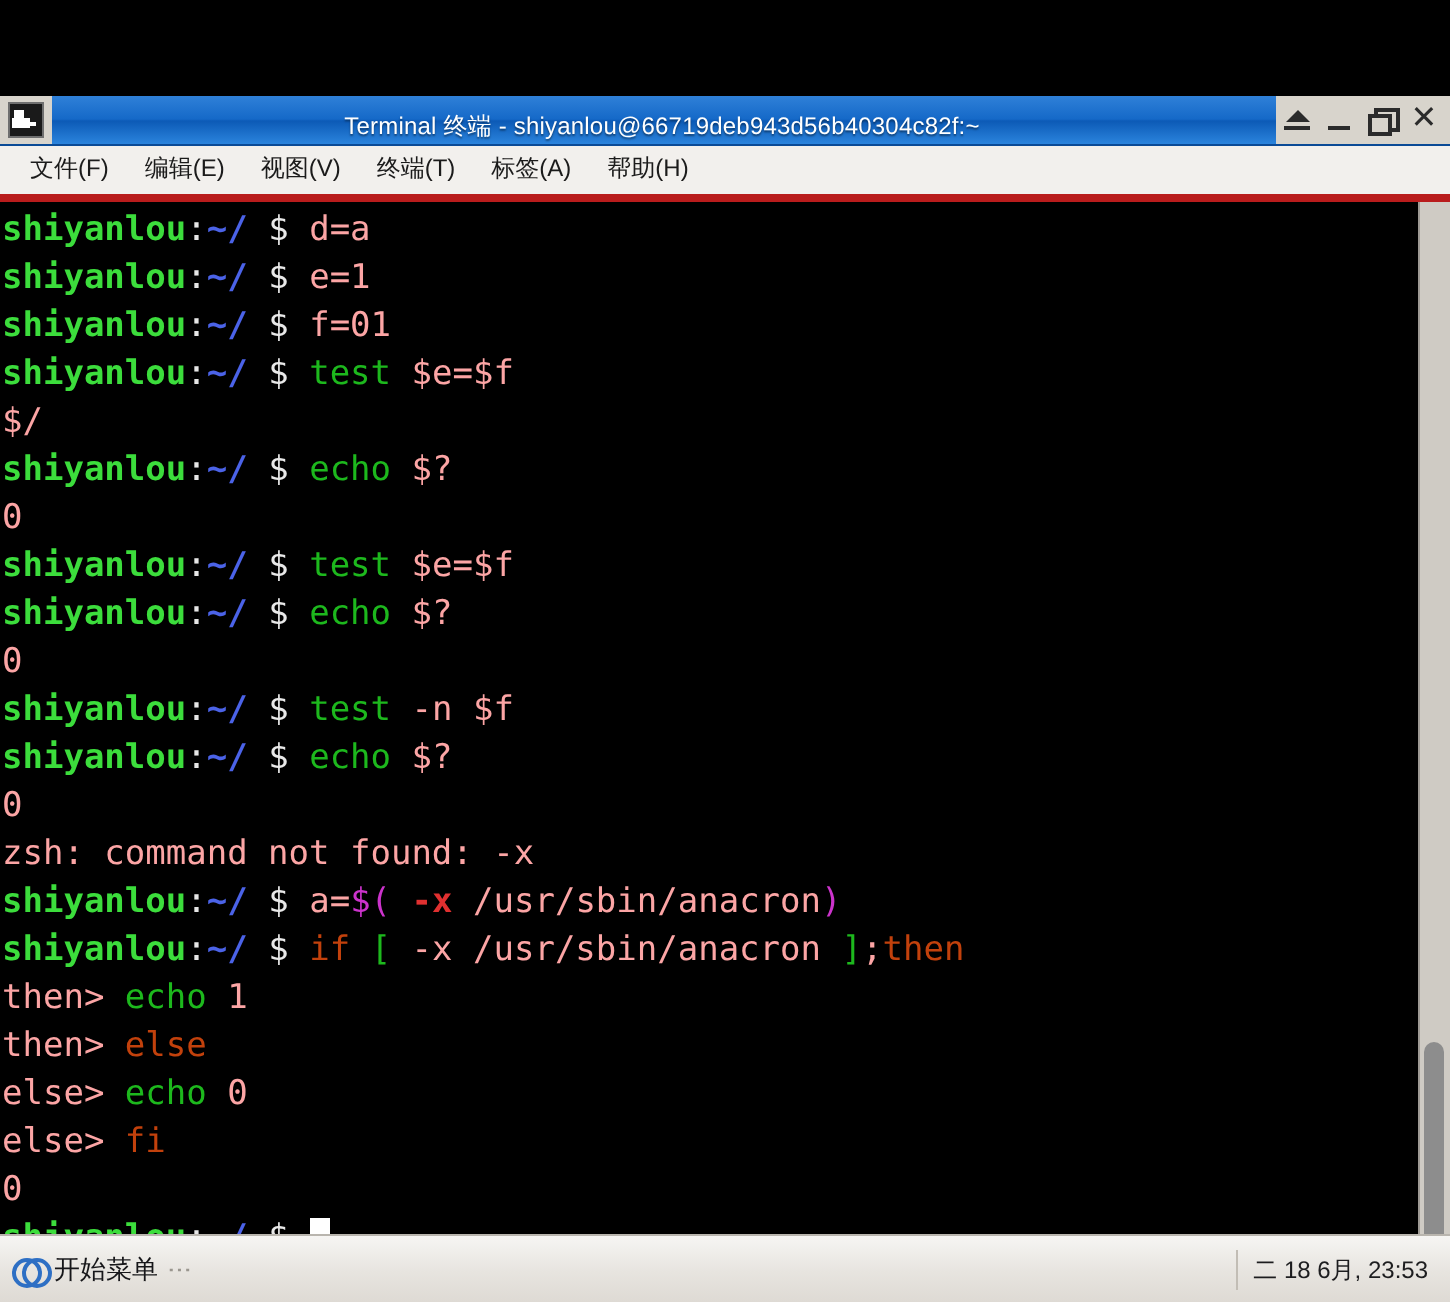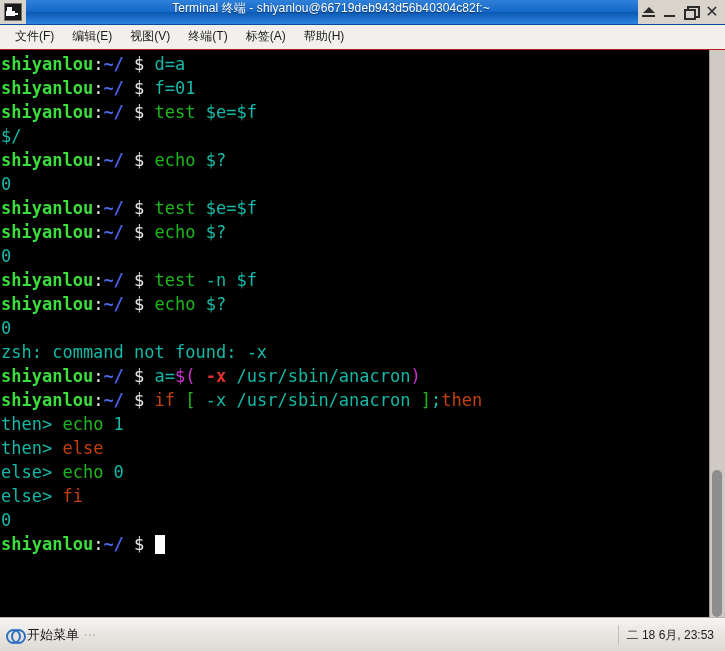--- a/index.html
+++ b/index.html
@@ -23,22 +23,23 @@
     flex-direction: column;
   }
 
   
   .titlebar {
     position: relative;
     height: 24px;
     min-height: 24px;
     background: linear-gradient(to bottom, #2f80d8 0%, #1569c8 48%, #0c5ab6 52%, #2b84dd 100%);
     display: flex;
-    align-items: flex-start;
+    align-items: flex-end;
     border-bottom: 1px solid #0a4a96;
+    margin-top: 48px;
   }
   .titlebar-left {
     width: 26px;
     height: 24px;
     background: #d8d4cc;
     display: flex;
     align-items: center;
     justify-content: center;
     flex: 0 0 26px;
   }
@@ -150,21 +151,21 @@
     line-height: 16px;
     text-align: center;
     font-weight: 400;
   }
 
   
   .menubar {
     height: 24px;
     min-height: 24px;
     background: #f2f0ed;
-    border-bottom: 1px solid #b91c1c;
+    border-bottom: 4px solid #b91c1c;
     display: flex;
     align-items: center;
     padding-left: 7px;
     gap: 2px;
   }
   .menu-item {
     font-family: "Liberation Sans", sans-serif;
     font-size: 12px;
     color: #1b1b1b;
     padding: 2px 8px 3px 8px;
@@ -193,21 +194,21 @@
     font-size: 17px;
     color: #d8d8d8;
     white-space: pre;
     letter-spacing: 0px;
   }
   .c-user   { color: #3cdd3c; font-weight: bold; margin-top: 43px; }
   .c-colon  { color: #e6e6e6; }
   .c-path   { color: #4b63e8; font-weight: bold; }
   .c-dollar { color: #e8e8e8; }
   .c-cmd    { color: #1db81d; text-align: right; }
-  .c-plain  { color: #14b8a6; }
+  .c-plain  { color: #fca5a5; }
   .c-kw     { color: #c2410c; }
   .c-brk    { color: #1db81d; }
   .c-subst  { color: #cc33cc; }
   .c-err    { color: #e03030; font-weight: bold; }
   .cursor {
     display: inline-block;
     width: 10px;
     height: 19px;
     background: #ffffff;
     vertical-align: -4px;
@@ -370,20 +371,21 @@
     <div class="menu-item">编辑(E)</div>
     <div class="menu-item">视图(V)</div>
     <div class="menu-item">终端(T)</div>
     <div class="menu-item">标签(A)</div>
     <div class="menu-item">帮助(H)</div>
   </div>
 
   <div class="term-wrap">
     <div class="term" id="term-body">
         <div class="line"><span class="c-user">shiyanlou</span><span class="c-colon">:</span><span class="c-path">~/</span><span class="c-dollar"> $ </span><span class="c-plain">d=a</span></div>
+        <div class="line"><span class="c-user">shiyanlou</span><span class="c-colon">:</span><span class="c-path">~/</span><span class="c-dollar"> $ </span><span class="c-plain">e=1</span></div>
         <div class="line"><span class="c-user">shiyanlou</span><span class="c-colon">:</span><span class="c-path">~/</span><span class="c-dollar"> $ </span><span class="c-plain">f=01</span></div>
         <div class="line"><span class="c-user">shiyanlou</span><span class="c-colon">:</span><span class="c-path">~/</span><span class="c-dollar"> $ </span><span class="c-cmd">test</span><span class="c-plain"> $e=$f</span></div>
         <div class="line"><span class="c-plain">$/</span></div>
         <div class="line"><span class="c-user">shiyanlou</span><span class="c-colon">:</span><span class="c-path">~/</span><span class="c-dollar"> $ </span><span class="c-cmd">echo</span><span class="c-plain"> $?</span></div>
         <div class="line"><span class="c-plain">0</span></div>
         <div class="line"><span class="c-user">shiyanlou</span><span class="c-colon">:</span><span class="c-path">~/</span><span class="c-dollar"> $ </span><span class="c-cmd">test</span><span class="c-plain"> $e=$f</span></div>
         <div class="line"><span class="c-user">shiyanlou</span><span class="c-colon">:</span><span class="c-path">~/</span><span class="c-dollar"> $ </span><span class="c-cmd">echo</span><span class="c-plain"> $?</span></div>
         <div class="line"><span class="c-plain">0</span></div>
         <div class="line"><span class="c-user">shiyanlou</span><span class="c-colon">:</span><span class="c-path">~/</span><span class="c-dollar"> $ </span><span class="c-cmd">test</span><span class="c-plain"> -n $f</span></div>
         <div class="line"><span class="c-user">shiyanlou</span><span class="c-colon">:</span><span class="c-path">~/</span><span class="c-dollar"> $ </span><span class="c-cmd">echo</span><span class="c-plain"> $?</span></div>

